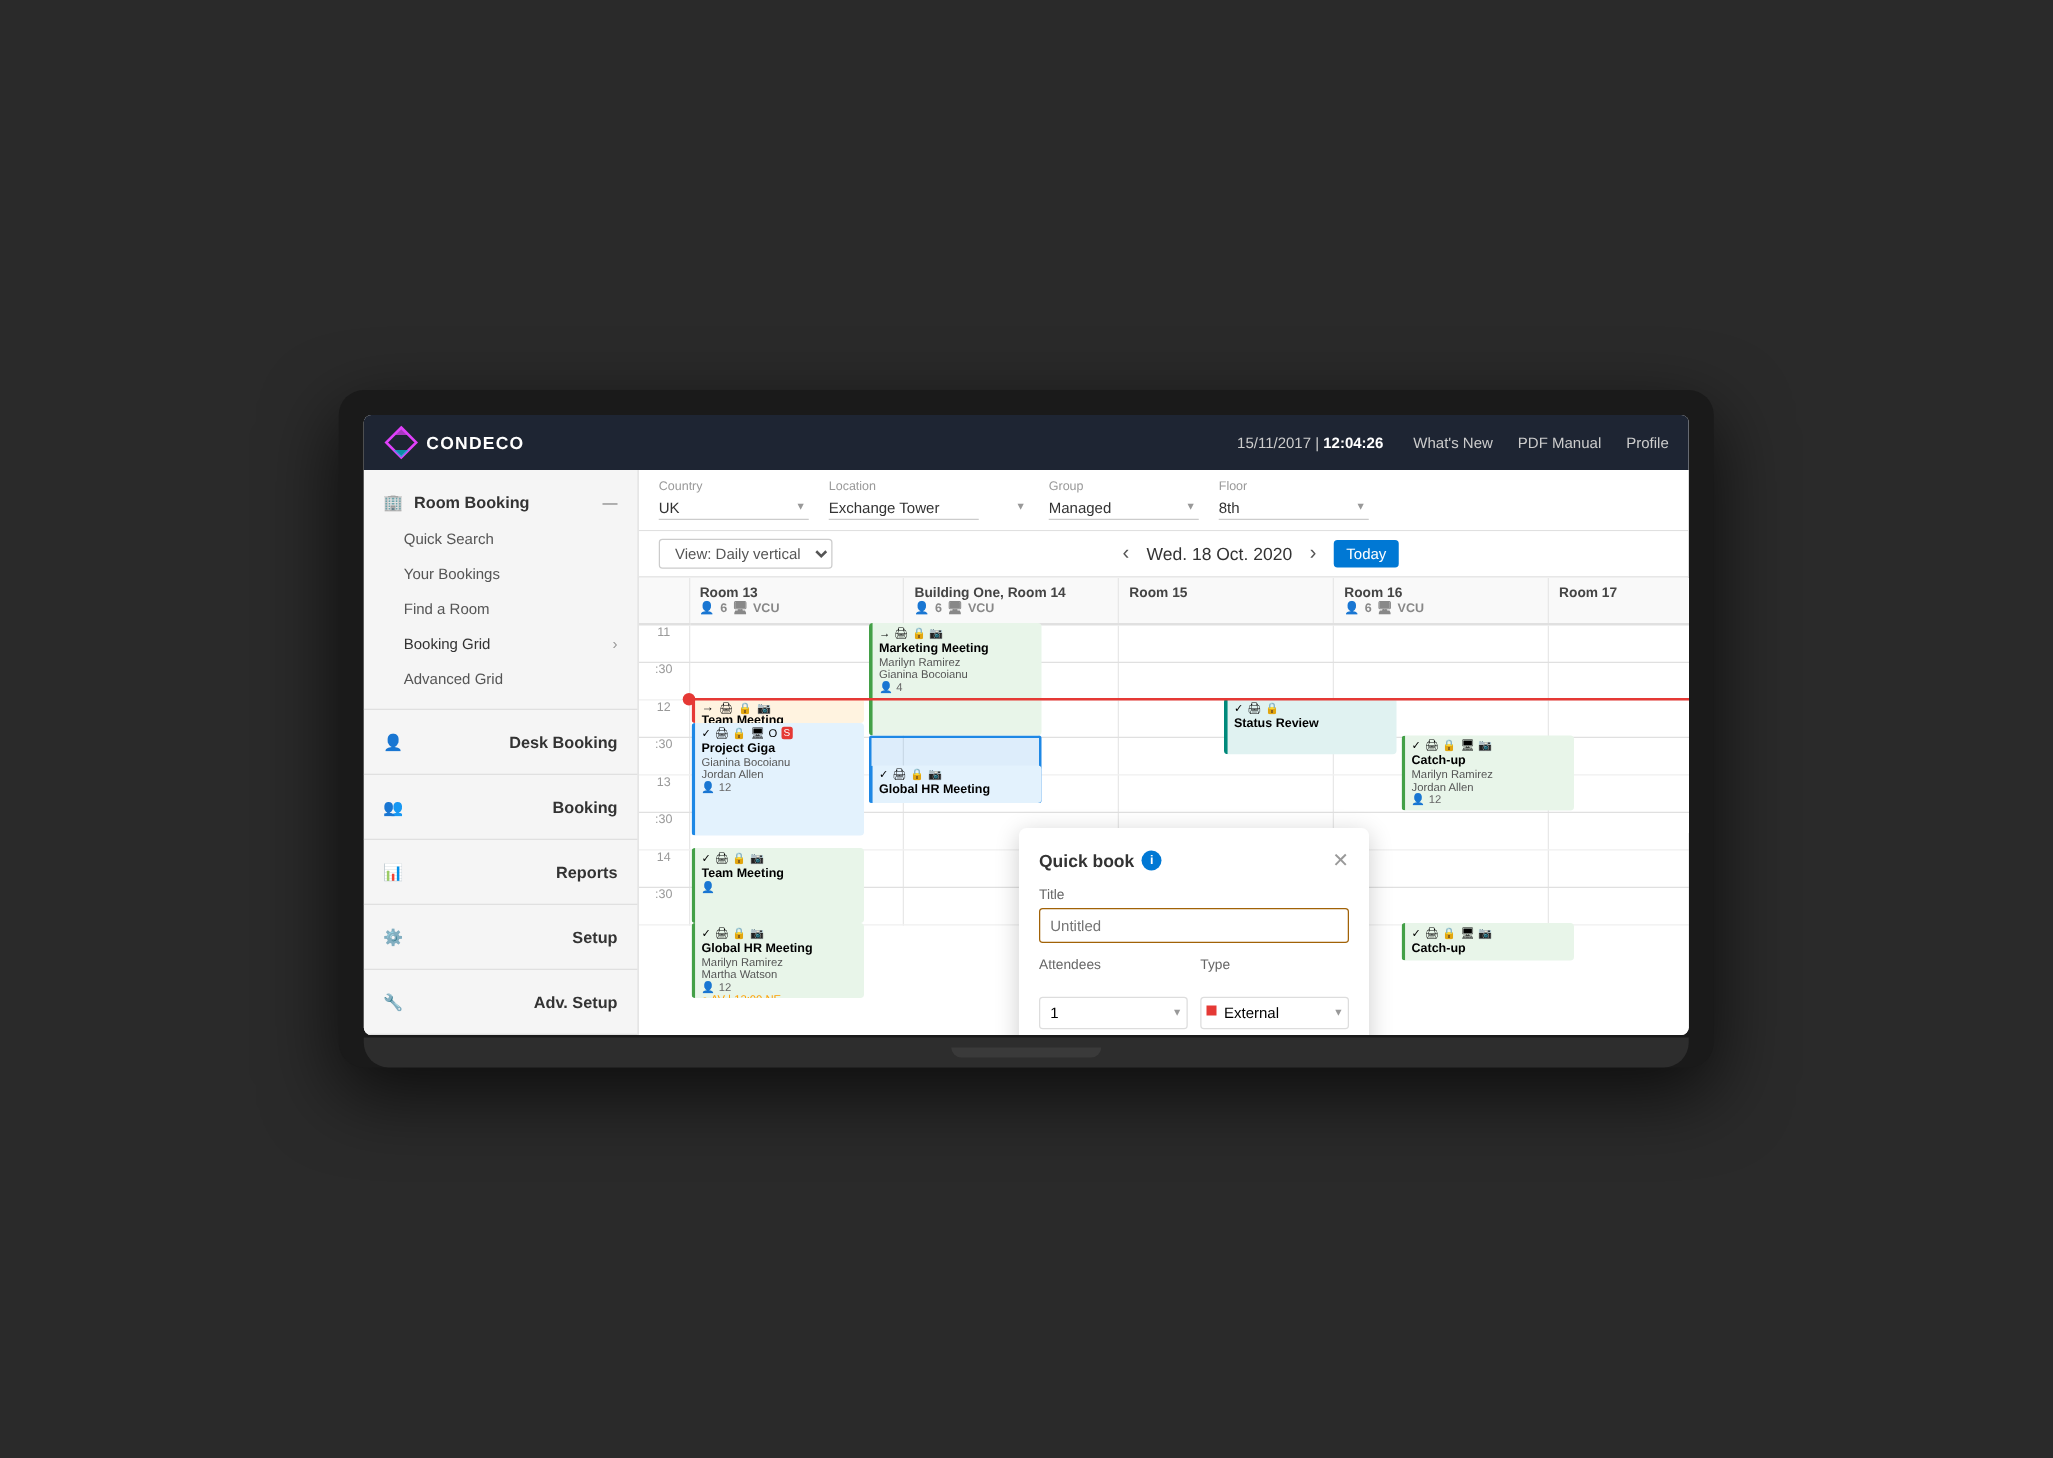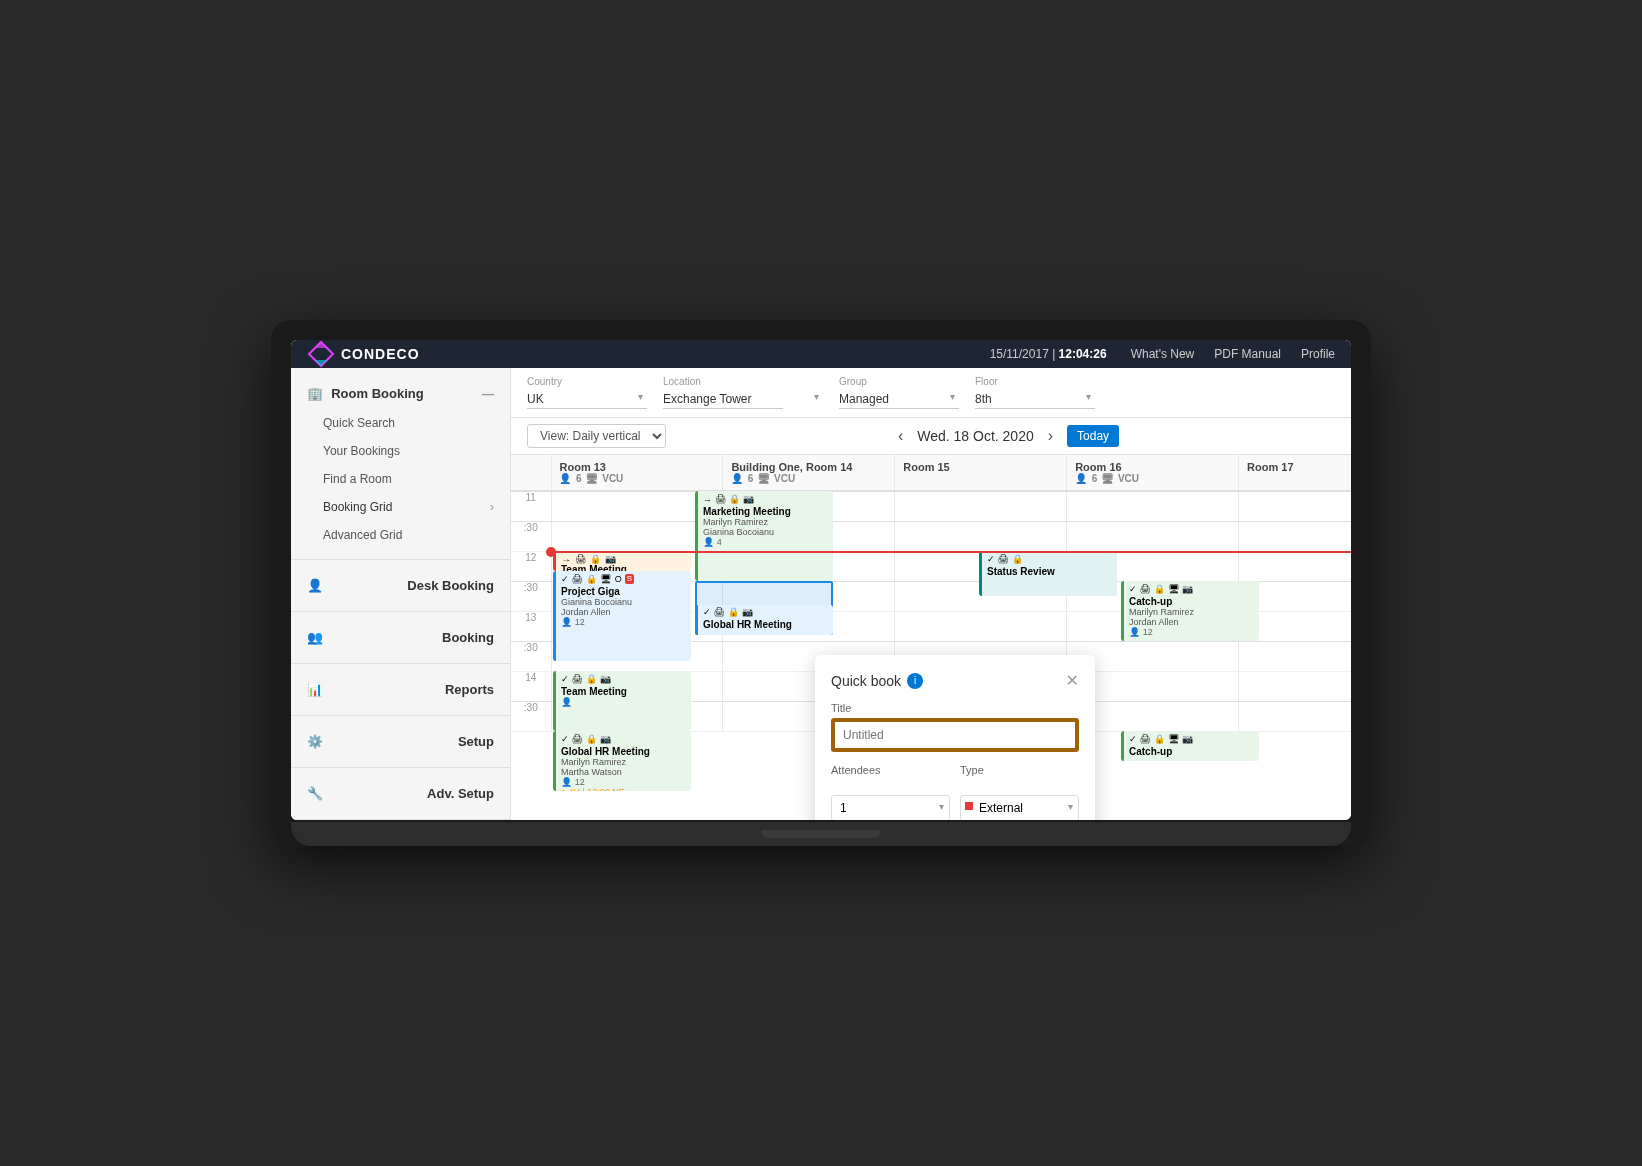--- a/index.html
+++ b/index.html
@@ -39,21 +39,21 @@
       background: #3a3a3a;
       border-radius: 0 0 8px 8px;
     }
 
     
     .top-bar {
       background: #1e2533;
       display: flex;
       align-items: center;
       padding: 0 16px;
-      height: 28px;
+      height: 44px;
     }
     .logo {
       display: flex;
       align-items: center;
       gap: 6px;
       margin-right: auto;
     }
     .logo-icon {
       width: 28px;
       height: 28px;
@@ -324,21 +324,21 @@
       z-index: 101;
     }
     .qb-header {
       display: flex;
       align-items: center;
       justify-content: space-between;
       margin-bottom: 12px;
     }
     .qb-title-text {
       font-size: 14px;
-      font-weight: 400;
+      font-weight: 700;
       color: #333;
       display: flex;
       align-items: flex-start;
       gap: 6px;
     }
     .qb-info-icon {
       width: 16px;
       height: 16px;
       border-radius: 50%;
       background: #0078d4;
@@ -359,21 +359,21 @@
       margin-bottom: 12px;
     }
     .qb-field label {
       display: block;
       font-size: 11px;
       color: #666;
       margin-bottom: 4px;
     }
     .qb-input {
       width: 100%;
-      border: 4px solid #a16207;
+      border: 1px solid #a16207;
       border-radius: 3px;
       padding: 6px 8px;
       font-size: 12px;
       color: #0c4a6e;
       outline: none;
     }
     .qb-row {
       display: flex;
       gap: 10px;
       margin-bottom: 12px;

